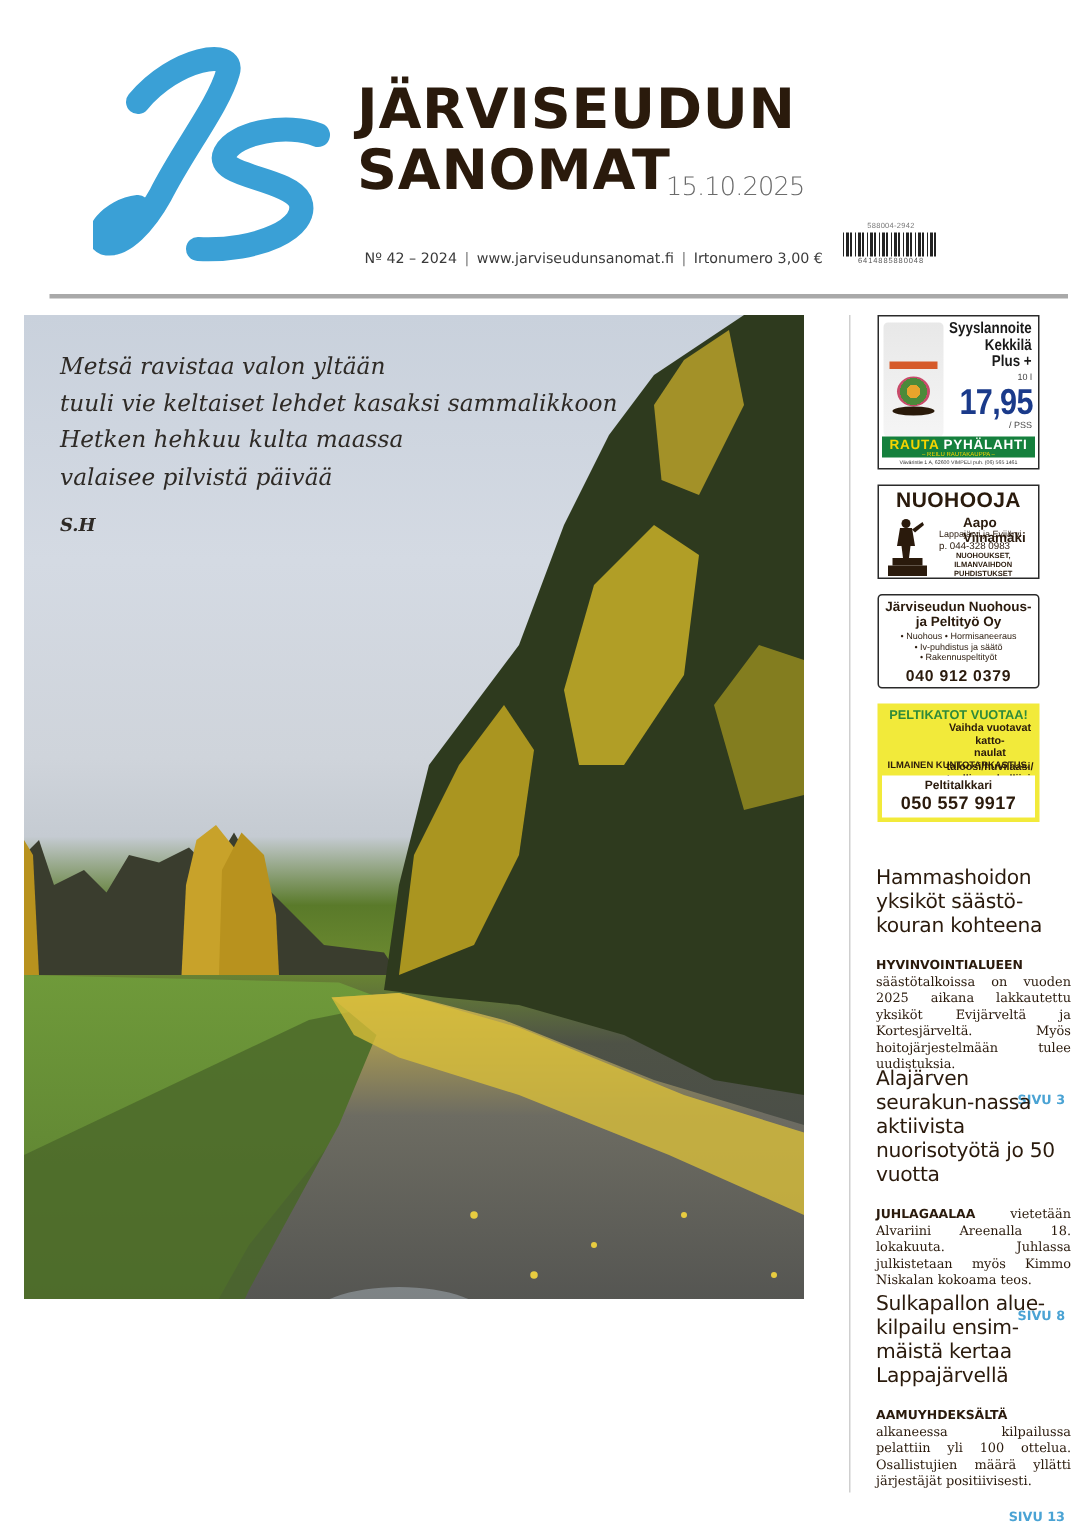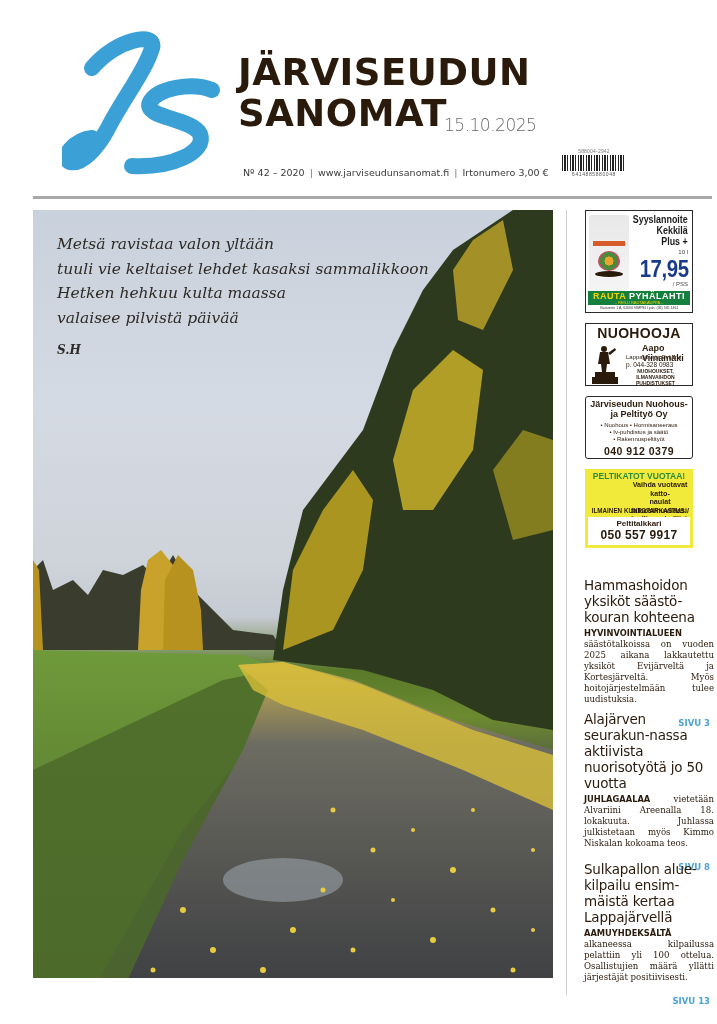--- a/index.html
+++ b/index.html
@@ -14,21 +14,21 @@
   .date { position: absolute; left: 444px; top: 115px; font-size: 17px; color: #6a6a6a; font-family: "DejaVu Sans", sans-serif; font-weight: 200; letter-spacing: -0.5px; }
   .meta { position: absolute; left: 243px; top: 167px; font-size: 9.5px; color: #3a3a3a; font-family: "DejaVu Sans", sans-serif; }
   .meta .sep { margin: 0 5px; color: #777; }
   .barcode { position: absolute; left: 558px; top: 148px; width: 72px; height: 30px; }
   .barcode .code-top { font-size: 5px; color: #777; text-align: center; letter-spacing: 0.2px; }
   .barcode .bars { height: 16px; margin: 1px 4px 0 4px; background: repeating-linear-gradient(90deg, #222 0 1px, #fff 1px 2px, #222 2px 4px, #fff 4px 5px, #222 5px 6px, #fff 6px 8px); }
   .barcode .code-bottom { font-size: 5px; color: #555; text-align: center; letter-spacing: 0.6px; }
   .rule { position: absolute; left: 33px; top: 196px; width: 679px; height: 3px; background: #a9a9a9; }
 
   
-  .photo { position: absolute; left: 33px; top: 210px; width: 520px; height: 768px; overflow: hidden;
+  .photo { position: absolute; left: 16px; top: 210px; width: 520px; height: 656px; overflow: hidden;
     background: linear-gradient(180deg, #c9d1dc 0%, #d4dae3 25%, #cfd4db 45%, #c5cbd2 53%, #5a7a2a 60%, #6c8a30 66%, #4e5246 74%, #44474a 100%); }
   .photo svg { position: absolute; left: 0; top: 0; }
   .poem { position: absolute; left: 24px; top: 22px; font-family: "DejaVu Serif", serif; font-style: italic; color: #2e2a26; font-size: 15.5px; line-height: 24.5px; }
   .poem .author { display: block; font-weight: bold; font-size: 12px; margin-top: 8px; }
 
   .vline { position: absolute; left: 566px; top: 210px; width: 1px; height: 785px; background: #cfcfcf; }
 
   
   .ad { position: absolute; left: 585px; width: 108px; border: 1px solid #2a2a2a; background: #fff; }
   .ad1 { top: 210px; height: 103px; }
@@ -63,21 +63,21 @@
   .ad4 .h { position: absolute; left: 0; right: 0; top: 2px; text-align: center; font-weight: bold; font-size: 8.5px; color: #2e8a3a; }
   .ad4 .txt { position: absolute; left: 0; right: 0; top: 12px; text-align: center; font-weight: bold; font-size: 7.2px; line-height: 8.5px; color: #2a1a0c; margin-left: 42px; }
   .ad4 .free { position: absolute; left: 0; right: 0; top: 38px; text-align: center; font-weight: bold; font-size: 6.3px; color: #2a1a0c; }
   .ad4 .box { position: absolute; left: 3px; right: 3px; top: 48px; height: 28px; background: #fff; text-align: center; }
   .ad4 .box .n { font-size: 8px; font-weight: bold; color: #2a1a0c; padding-top: 2px; }
   .ad4 .box .t { font-size: 12px; font-weight: bold; color: #2a1a0c; letter-spacing: 0.3px; }
 
   
   .news { position: absolute; left: 584px; width: 130px; }
   .news .headline { font-family: "DejaVu Sans", sans-serif; font-size: 13.5px; line-height: 16px; color: #2a1a0c; font-weight: normal; letter-spacing: -0.2px; }
-  .news .lead { margin-top: 3px; font-family: "DejaVu Serif", serif; font-size: 8.6px; line-height: 11px; color: #2a1a0c; text-align: justify; }
+  .news .lead { margin-top: 13px; font-family: "DejaVu Serif", serif; font-size: 8.6px; line-height: 11px; color: #2a1a0c; text-align: justify; }
   .news .lead .kw { font-family: "DejaVu Sans", sans-serif; font-weight: bold; font-size: 8.3px; }
   .news .sivu { display: block; text-align: right; margin-top: 13px; font-size: 8.5px; font-weight: bold; color: #4aa3d4; font-family: "DejaVu Sans", sans-serif; padding-right: 4px; }
   .news1 { top: 577px; }
   .news2 { top: 711px; }
   .news3 { top: 861px; }
 </style>
 </head>
 <body>
 
 <div class="logo-js">
@@ -87,21 +87,21 @@
       <path d="M150 60 C 130 52, 95 58, 88 72 C 80 88, 130 88, 138 104 C 145 122, 110 138, 70 136" stroke-width="16"></path>
     </g>
   </svg>
 </div>
 <div class="title">
   <span class="line1">JÄRVISEUDUN</span>
   <span class="line2">SANOMAT</span>
 </div>
 <div class="date">15.10.2025</div>
 <div class="meta">
-  <span>Nº 42 – 2020</span><span class="sep">|</span><span>www.jarviseudunsanomat.fi</span><span class="sep">|</span><span>Irtonumero 3,00 €</span>
+  <span>Nº 42 – 2024</span><span class="sep">|</span><span>www.jarviseudunsanomat.fi</span><span class="sep">|</span><span>Irtonumero 3,00 €</span>
 </div>
 <div class="barcode">
   <div class="code-top">588004-2942</div>
   <div class="bars"></div>
   <div class="code-bottom">6414885880048</div>
 </div>
 <div class="rule"></div>
 
 <div class="photo">
   <svg width="520" height="780" viewBox="0 0 520 780">

